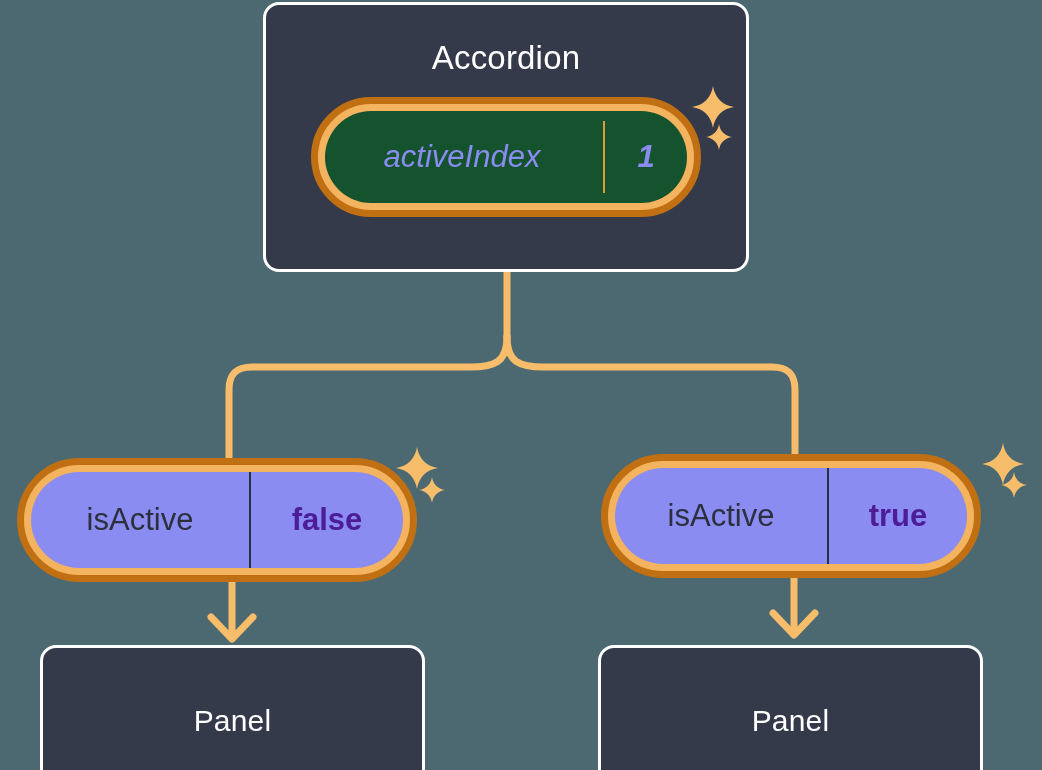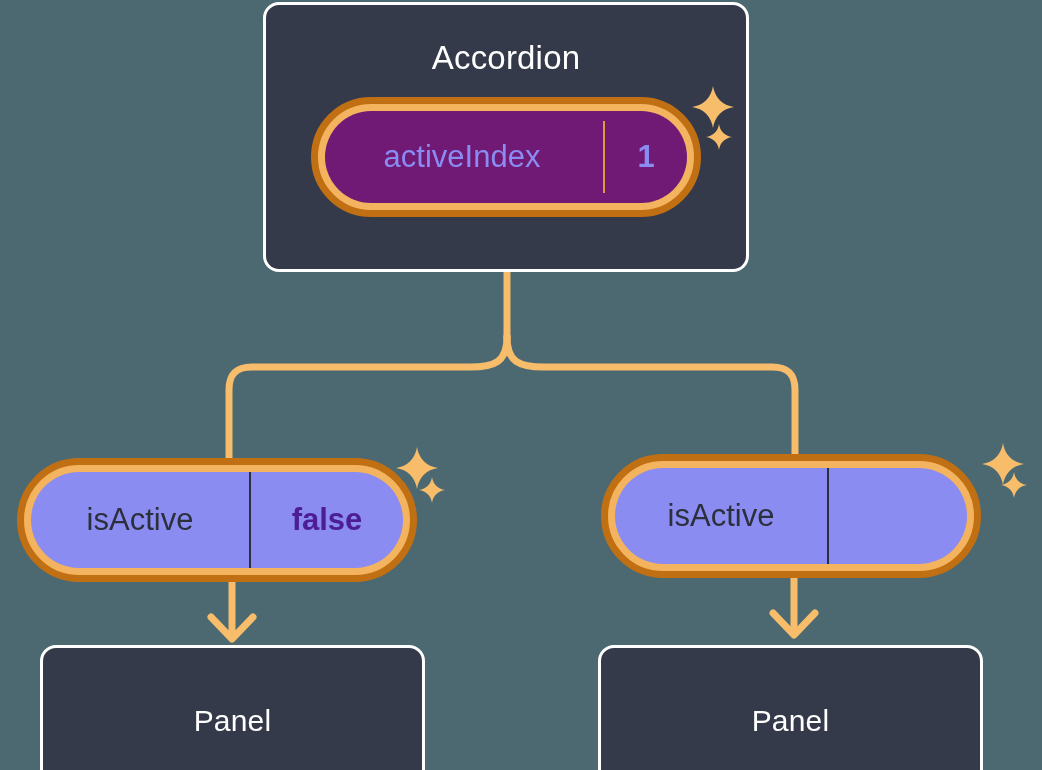--- a/index.html
+++ b/index.html
@@ -101,21 +101,21 @@
     box-sizing: border-box;
   }
   .pill-key   { font-weight: 400; }
   .pill-value { font-weight: 700; }
 
   
   #pill-active-index {
     width: 390px;
     height: 120px;
   }
-  #pill-active-index .pill-inner { background: #701a75; }
+  #pill-active-index .pill-inner { background: #14532d; font-style: italic; }
   #pill-active-index .pill-key {
     flex: 0 0 278px;
     color: #8a8cf2;
     font-size: 31px;
     padding-right: 4px;
   }
   #pill-active-index .pill-divider {
     flex: 0 0 2px;
     background: #e09a3c;
     margin: 10px 0;
@@ -239,20 +239,21 @@
 
   <div class="card panel-card" id="panel-card-left">
     <div class="card-title">Panel</div>
   </div>
 
   <div class="pill-wrap" id="wrap-pill-is-active-right">
     <div class="pill pill-leaf" id="pill-is-active-right">
       <div class="pill-inner">
         <div class="pill-cell pill-key">isActive</div>
         <div class="pill-divider"></div>
+        <div class="pill-cell pill-value">true</div>
       </div>
     </div>
   </div>
 
   <div class="sparkle" style="left:982px; top:443px;">
     <svg width="42" height="42" viewBox="0 0 42 42">
       <path fill="#f7bd6b" d="M21 0 C22.6 11.4 30.6 19.4 42 21 C30.6 22.6 22.6 30.6 21 42
                C19.4 30.6 11.4 22.6 0 21 C11.4 19.4 19.4 11.4 21 0 Z"></path>
     </svg>
   </div>

